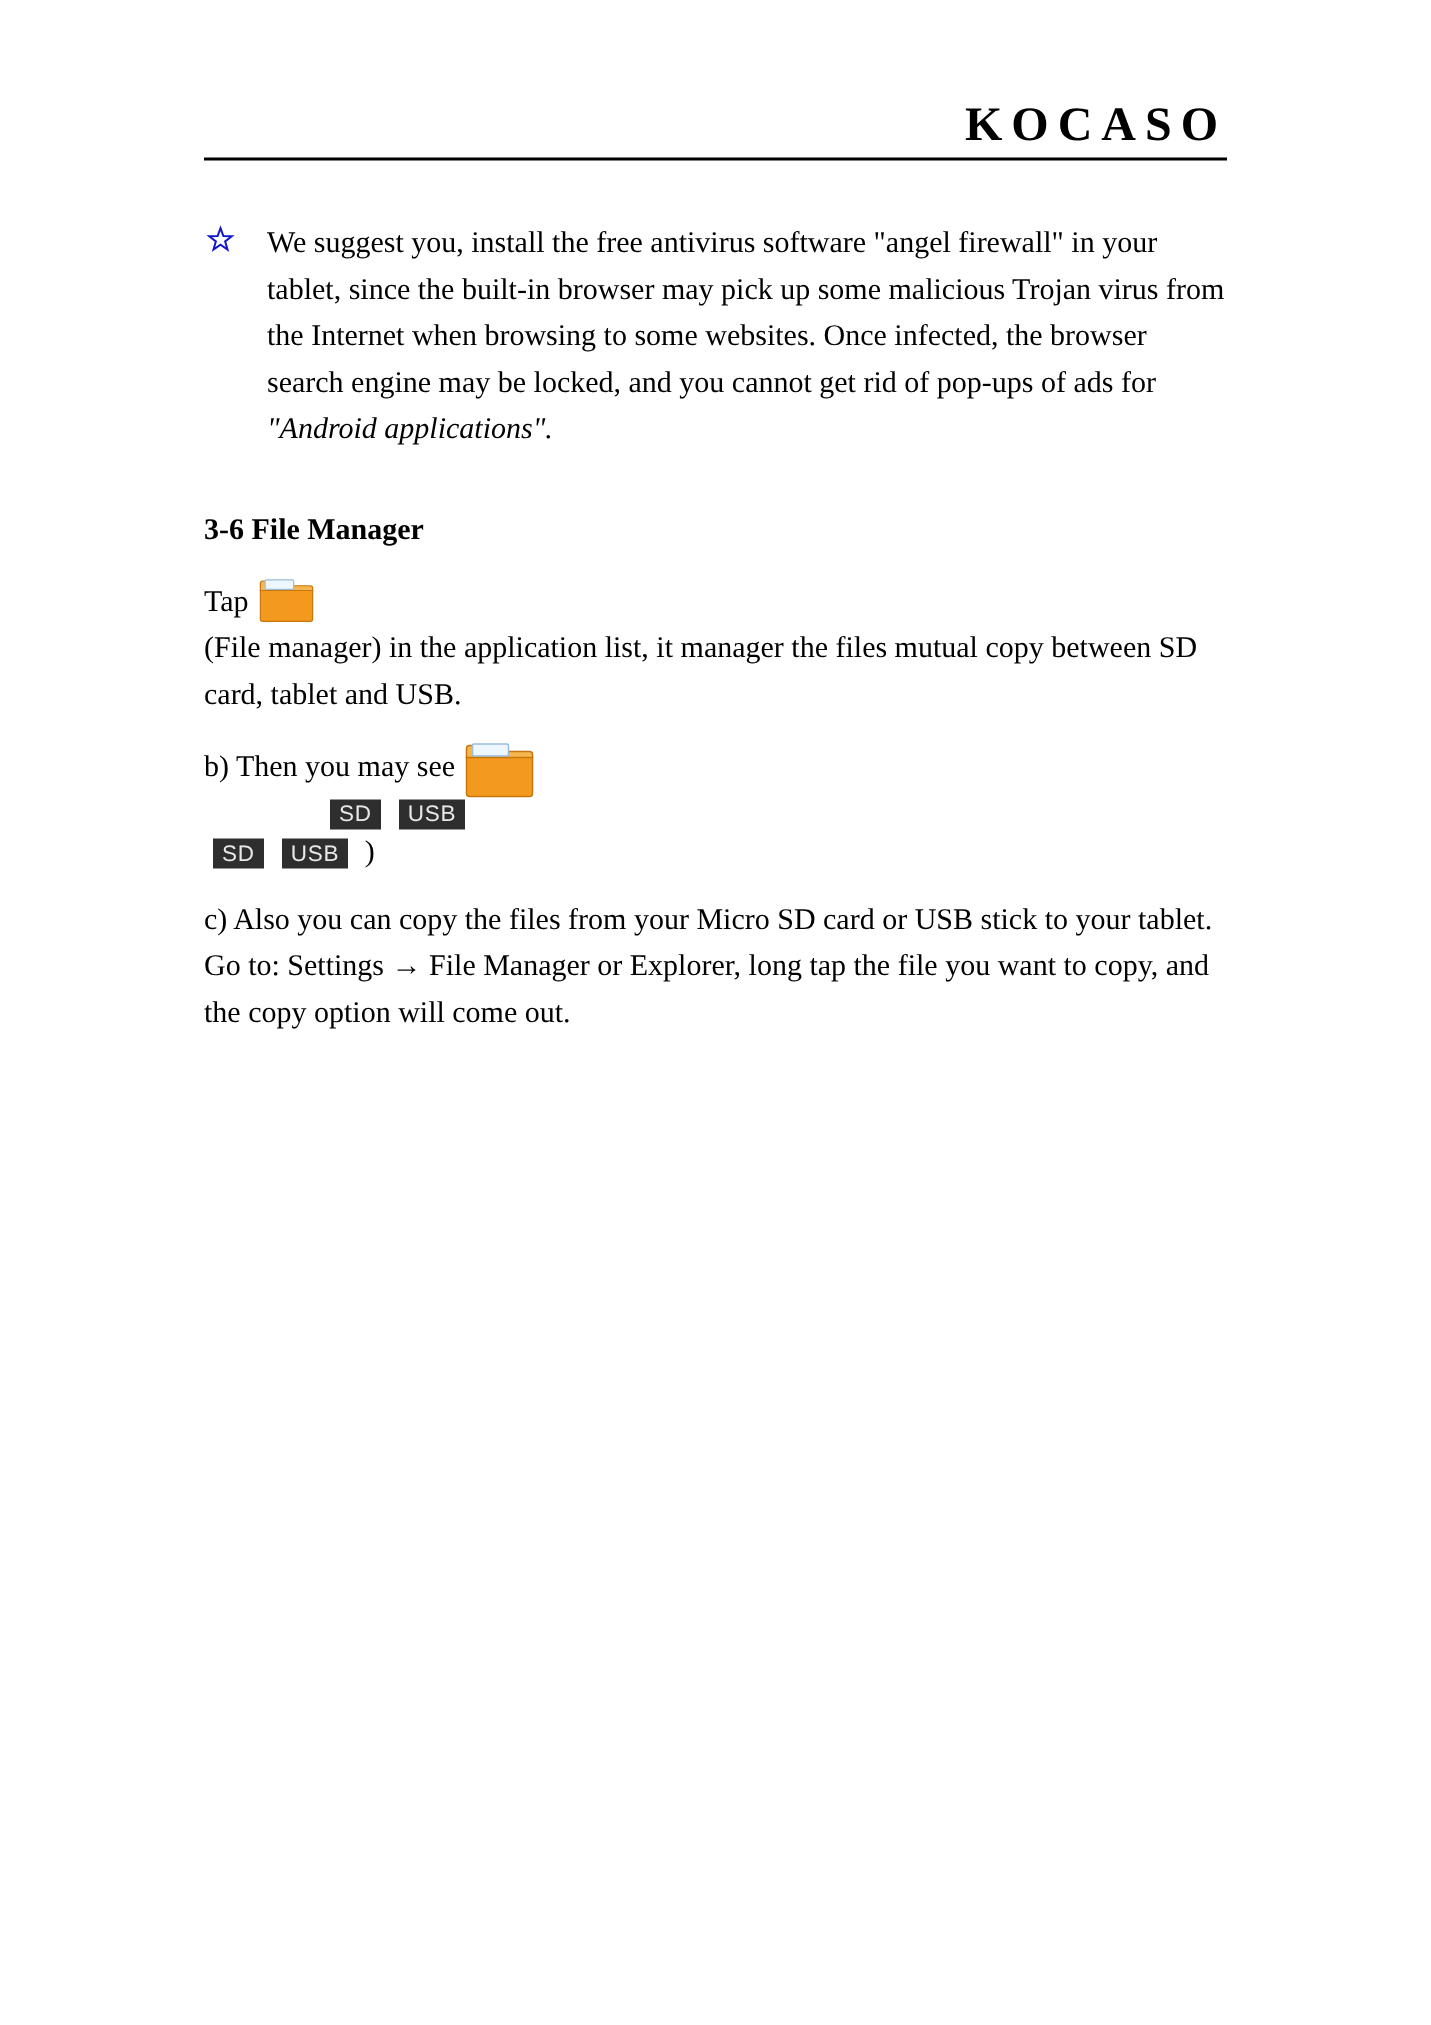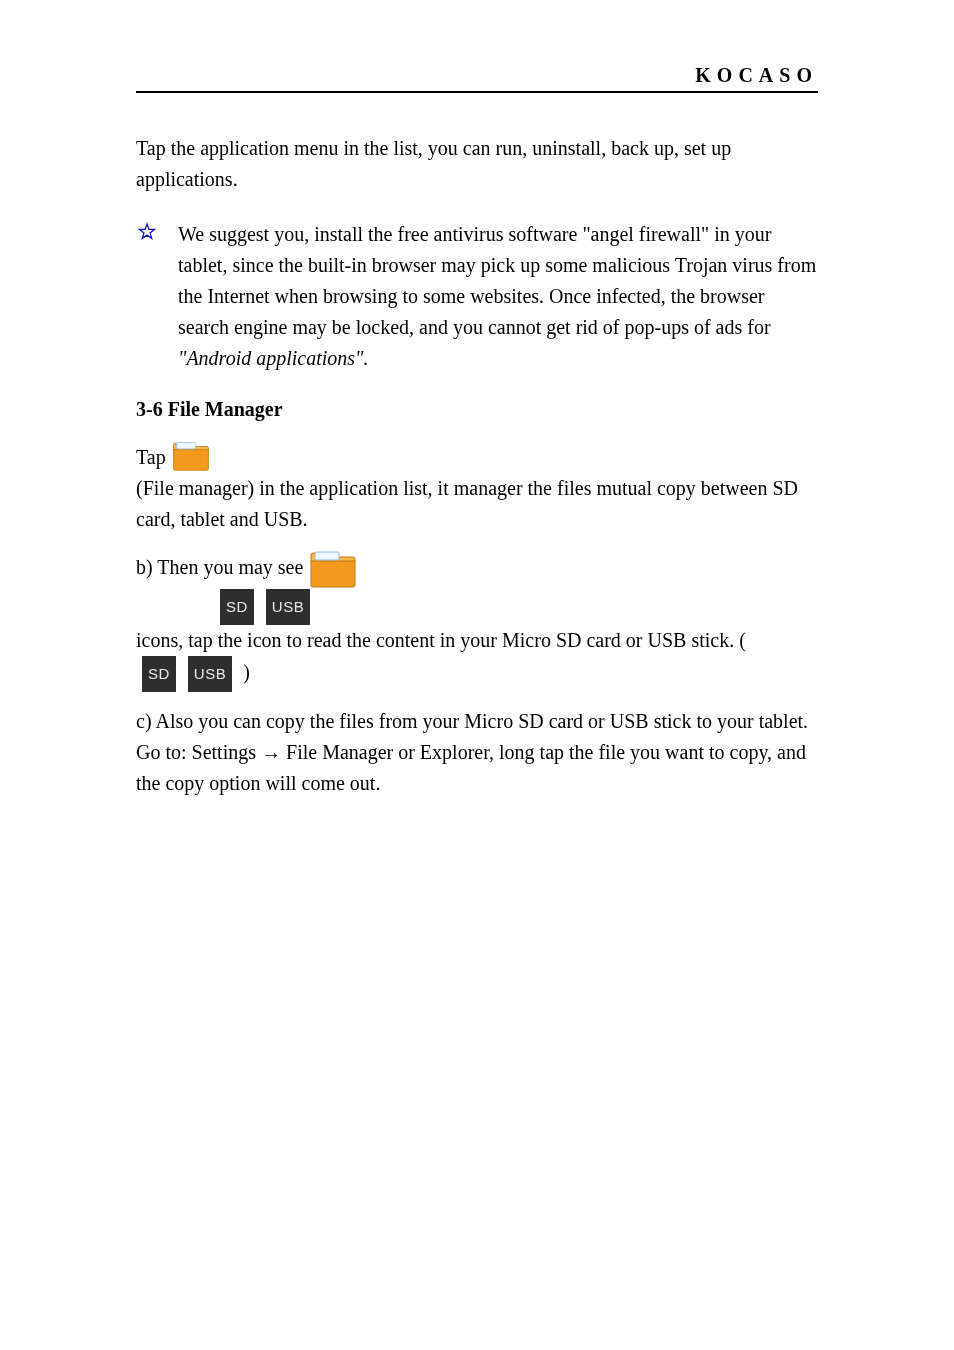--- a/index.html
+++ b/index.html
@@ -1,49 +1,48 @@
 <!DOCTYPE html>
 <html><head>
 <meta charset="utf-8">
 <style>
   * { margin: 0; padding: 0; box-sizing: border-box; }
   html, body { width: 954px; height: 1350px; background: #ffffff; font-family: "Times New Roman", Times, serif; color: #000; }
   .page { width: 954px; height: 1350px; padding: 64px 136px 0 136px; position: relative; }
   .header { display: flex; justify-content: flex-end; border-bottom: 2px solid #000; padding-bottom: 4px; margin-bottom: 40px; }
-  .brand { font-family: Georgia, "Times New Roman", serif; font-weight: 900; font-size: 20px; letter-spacing: 6px; text-align: center; }
+  .brand { font-family: Georgia, "Times New Roman", serif; font-weight: 900; font-size: 32px; letter-spacing: 6px; text-align: center; }
   .body { font-size: 20px; line-height: 1.55; }
   .para { margin-bottom: 14px; }
   .star-line { display: flex; align-items: flex-start; gap: 20px; margin-top: 24px; margin-bottom: 10px; }
   .star-icon { flex: 0 0 auto; display: inline-flex; align-items: center; justify-content: center; width: 22px; height: 22px; margin-top: 2px; }
   .star-icon svg { width: 20px; height: 20px; }
   .italic { font-style: italic; }
-  .section-title { font-weight: 700; margin-top: 20px; margin-bottom: 14px; }
+  .section-title { font-weight: 700; margin-top: 36px; margin-bottom: 14px; }
   .folder-icon { display: inline-flex; width: 38px; height: 34px; vertical-align: middle; margin: 0 6px; }
   .folder-icon svg { width: 100%; height: 100%; }
   .with-icon-line { display: flex; align-items: flex-end; flex-wrap: wrap; gap: 0; }
   .with-icon-line .txt { display: inline; }
   .arrow { font-family: Arial, sans-serif; }
   .sd-usb-row { display: inline-flex; align-items: flex-start; gap: 12px; vertical-align: middle; margin: 0 6px; }
-  .badge { display: inline-flex; align-items: center; justify-content: center; background: #2e2e2e; color: #e8e8e8; font-family: Arial, Helvetica, sans-serif; font-size: 15px; font-weight: 400; height: 36px; padding: 0 6px; letter-spacing: 0.5px; }
+  .badge { display: inline-flex; align-items: center; justify-content: center; background: #2e2e2e; color: #e8e8e8; font-family: Arial, Helvetica, sans-serif; font-size: 15px; font-weight: 400; height: 20px; padding: 0 6px; letter-spacing: 0.5px; }
   .folder-small { width: 50px; height: 40px; display: inline-flex; }
   .folder-small svg { width: 100%; height: 100%; }
   .indented-block { margin-left: 84px; margin-top: -6px; }
   .badge-row { display: flex; gap: 12px; margin-top: 6px; }
 </style>
 </head>
 <body>
 
 <div class="page">
   <div class="header">
     <div class="brand">KOCASO</div>
   </div>
 
   <div class="body">
 
-    <div class="para">Tap the application menu in the list, you can run, uninstall, back up, set up applications.</div>
 
     <div class="star-line para">
       <span class="star-icon">
         <svg viewBox="0 0 24 24">
             <path d="M12 2.5 L14.3 8.9 L21 9 L15.7 13.1 L17.6 19.6 L12 15.8 L6.4 19.6 L8.3 13.1 L3 9 L9.7 8.9 Z" fill="none" stroke="#1018c8" stroke-width="1.6" stroke-linejoin="miter"></path>
           </svg>
       </span>
       <span>
         <span>We suggest you, install the free antivirus software "angel firewall" in your tablet, since the built-in browser may pick up some malicious Trojan virus from the Internet when browsing to some websites. Once infected, the browser search engine may be locked, and you cannot get rid of pop-ups of ads for</span>
         <span class="italic">"Android applications".</span>
@@ -74,21 +73,20 @@
           <path d="M2 12 L2 6 Q2 4 4 4 L18 4 Q20 4 21 6 L22 8 L44 8 Q46 8 46 10 L46 12 Z" fill="#f7b74f" stroke="#c6760c"></path>
           <rect x="6" y="3" width="24" height="8" rx="1" fill="#eef6ff" stroke="#9bbcd6"></rect>
         </svg>
       </span>
       <div class="indented-block">
         <div class="badge-row">
           <span class="badge">SD</span>
           <span class="badge">USB</span>
         </div>
       </div>
-      <span> icons, tap the icon to read the content in your Micro SD card or USB stick. (</span>
       <span class="sd-usb-row">
         <span class="badge">SD</span>
         <span class="badge">USB</span>
       </span>
       <span>)</span>
     </div>
 
     <div class="para">
       <span>c) Also you can copy the files from your Micro SD card or USB stick to your tablet. Go to: Settings </span><span class="arrow">→</span><span> File Manager or Explorer, long tap the file you want to copy, and the copy option will come out.</span>
     </div>

